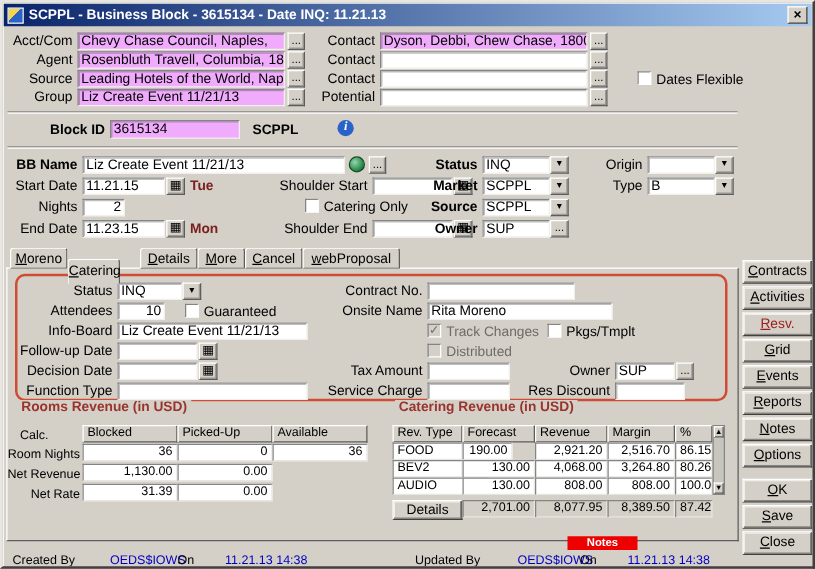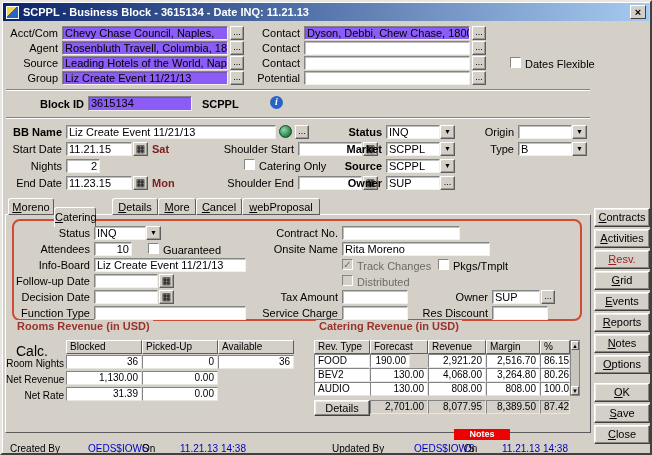--- a/index.html
+++ b/index.html
@@ -15,21 +15,21 @@
     position: absolute; left: 1px; top: 1px; right: 1px; height: 18px;
     background: linear-gradient(90deg, var(--titlebar-left, #0a246a), var(--titlebar-right, #a6caf0));
     display: flex; align-items: center; padding: 0 3px; z-index: 10;
   }
   .app-icon { width: 13px; height: 13px; background: linear-gradient(135deg,#f8d548 0 45%,#2a63c8 45%); border: 1px solid #fff; flex: 0 0 auto; }
   .title-text { color: #fff; font-weight: bold; font-size: 11px; margin-left: 4px; flex: 1; white-space: nowrap; overflow: hidden; }
   .close-btn { width: 16px; height: 14px; background: #d4d0c8; border: 1px solid; border-color: #fff #404040 #404040 #fff; font-size: 11px; font-weight: bold; text-align: center; line-height: 12px; flex: 0 0 auto; }
   .lbl { position: absolute; text-align: right; white-space: nowrap; font-size: 11px; }
   .lbl.b { font-weight: bold; }
   .fld { position: absolute; height: 14px; background: #fff; border: 1px solid; border-color: #848484 #f2f0ea #f2f0ea #848484; box-shadow: inset 1px 1px 0 rgba(70,70,70,.35); font-size: 11px; line-height: 12px; padding: 0 2px; white-space: nowrap; overflow: hidden; }
-  .fld.ro { background: #8b5cf6; }
+  .fld.ro { background: #f0abfc; }
   .fld.num { text-align: right; }
   .btn { position: absolute; height: 14px; background: #d4d0c8; border: 1px solid; border-color: #fff #5c5c5c #5c5c5c #fff; box-shadow: inset -1px -1px 0 #9c9a94; text-align: center; font-size: 9px; line-height: 11px; overflow: hidden; }
   .btn.arrow { font-size: 7px; line-height: 12px; }
   .btn.cal { font-size: 10px; line-height: 12px; }
   .cb { position: absolute; width: 11px; height: 11px; background: #fff; border: 1px solid; border-color: #848484 #fff #fff #848484; font-size: 10px; line-height: 9px; text-align: center; }
   .cb[data-checked="true"]::after { content: "✓"; }
   .cb.dis { background: #d4d0c8; color: #6e6c66; }
   .cb-lbl { position: absolute; font-size: 11px; white-space: nowrap; }
   .sep { position: absolute; height: 2px; border-top: 1px solid #848484; border-bottom: 1px solid #fff; }
   .tab { position: absolute; background: #d4d0c8; border: 1px solid; border-color: #fff #5c5c5c #5c5c5c #fff; border-radius: 3px 3px 0 0; text-align: center; line-height: 16px; z-index: 2; }
@@ -37,21 +37,21 @@
   .tab::first-letter { text-decoration: underline; }
   .panel { position: absolute; background: #d4d0c8; border: 1px solid; border-color: #fff #5c5c5c #5c5c5c #fff; z-index: 1; }
   .outline { position: absolute; border: 2px solid var(--highlight-outline, #cf4b34); border-radius: 8px; z-index: 1; }
   .group { position: absolute; border: 1px solid #8c8a84; box-shadow: 1px 1px 0 #fff, inset 1px 1px 0 #fff; }
   .group-title { position: absolute; color: var(--group-title, #99332b); font-weight: bold; background: #d4d0c8; padding: 0 3px; font-size: 11px; z-index: 3; white-space: nowrap; }
   .hcell { position: absolute; height: 14px; background: #d4d0c8; border: 1px solid; border-color: #fff #5c5c5c #5c5c5c #fff; font-size: 10px; line-height: 12px; padding: 0 3px; overflow: hidden; white-space: nowrap; z-index: 2; }
   .cell { position: absolute; height: 14px; background: #fff; border: 1px solid; border-color: #848484 #e8e6e0 #e8e6e0 #848484; font-size: 10px; line-height: 12px; padding: 0 3px; white-space: nowrap; overflow: hidden; z-index: 2; }
   .cell.num { text-align: right; }
   .cell.total { background: #d4d0c8; }
   .rowlbl { position: absolute; text-align: right; font-size: 10px; white-space: nowrap; z-index: 2; }
-  .smalllbl { position: absolute; font-size: 14px; white-space: nowrap; z-index: 2; }
+  .smalllbl { position: absolute; font-size: 10px; white-space: nowrap; z-index: 2; }
   .pushbtn { position: absolute; background: #d4d0c8; border: 1px solid; border-color: #fff #404040 #404040 #fff; box-shadow: inset -1px -1px 0 #86847e, inset 1px 1px 0 #f0eee8; text-align: center; font-size: 11px; z-index: 2; }
   .sidebtn { position: absolute; left: 592px; width: 56px; height: 19px; background: #d4d0c8; border: 1px solid; border-color: #fff #404040 #404040 #fff; box-shadow: inset -1px -1px 0 #86847e, inset 1px 1px 0 #f0eee8; text-align: center; font-size: 11px; line-height: 17px; z-index: 6; }
   .sidebtn::first-letter { text-decoration: underline; }
   .sidebtn.danger { color: #9b1c1c; }
   .day { position: absolute; font-weight: bold; color: var(--day-maroon, #7b2020); font-size: 11px; }
   .info-icon { position: absolute; width: 13px; height: 13px; border-radius: 50%; background: #2a63c8; color: #fff; font-weight: bold; font-style: italic; text-align: center; font-size: 10px; line-height: 12px; font-family: "Liberation Serif", serif; }
   .globe-icon { position: absolute; width: 13px; height: 13px; border-radius: 50%; background: radial-gradient(circle at 35% 35%, #8fd8ae, #1d7a3c 75%); border: 1px solid #0c4a22; }
   .notes-badge { position: absolute; background: var(--notes-badge-bg, #f00); color: #fff; font-size: 9px; font-weight: bold; text-align: center; line-height: 11px; z-index: 7; }
   .ftext { position: absolute; font-size: 10px; white-space: nowrap; }
   .ftext.blue { color: var(--value-blue, #0000c0); margin-left: 22px; }
@@ -116,21 +116,21 @@
   <div class="lbl b" style="left:330px;top:124px;width:50px">Status</div>
   <div class="fld" style="left:384px;top:123px;width:54px">INQ</div>
   <div class="btn arrow" style="left:438px;top:123px;width:15px">▼</div>
   <div class="lbl" style="left:468px;top:124px;width:44px">Origin</div>
   <div class="fld" style="left:516px;top:123px;width:54px"></div>
   <div class="btn arrow" style="left:570px;top:123px;width:15px">▼</div>
 
   <div class="lbl" style="left:2px;top:141px;width:58px">Start Date</div>
   <div class="fld" style="left:64px;top:140px;width:66px">11.21.15</div>
   <div class="btn cal" style="left:131px;top:140px;width:15px">▦</div>
-  <span class="day" style="left:150px;top:141px">Sat</span>
+  <span class="day" style="left:150px;top:141px">Tue</span>
   <div class="lbl" style="left:180px;top:141px;width:112px">Shoulder Start</div>
   <div class="fld" style="left:296px;top:140px;width:64px"></div>
   <div class="btn cal" style="left:361px;top:140px;width:15px">▦</div>
 
   <div class="lbl b" style="left:342px;top:141px;width:38px"></div>
 
   <div class="lbl b" style="left:330px;top:141px;width:50px">Market</div>
   <div class="fld" style="left:384px;top:140px;width:54px">SCPPL</div>
   <div class="btn arrow" style="left:438px;top:140px;width:15px">▼</div>
   <div class="lbl" style="left:468px;top:141px;width:44px">Type</div>

